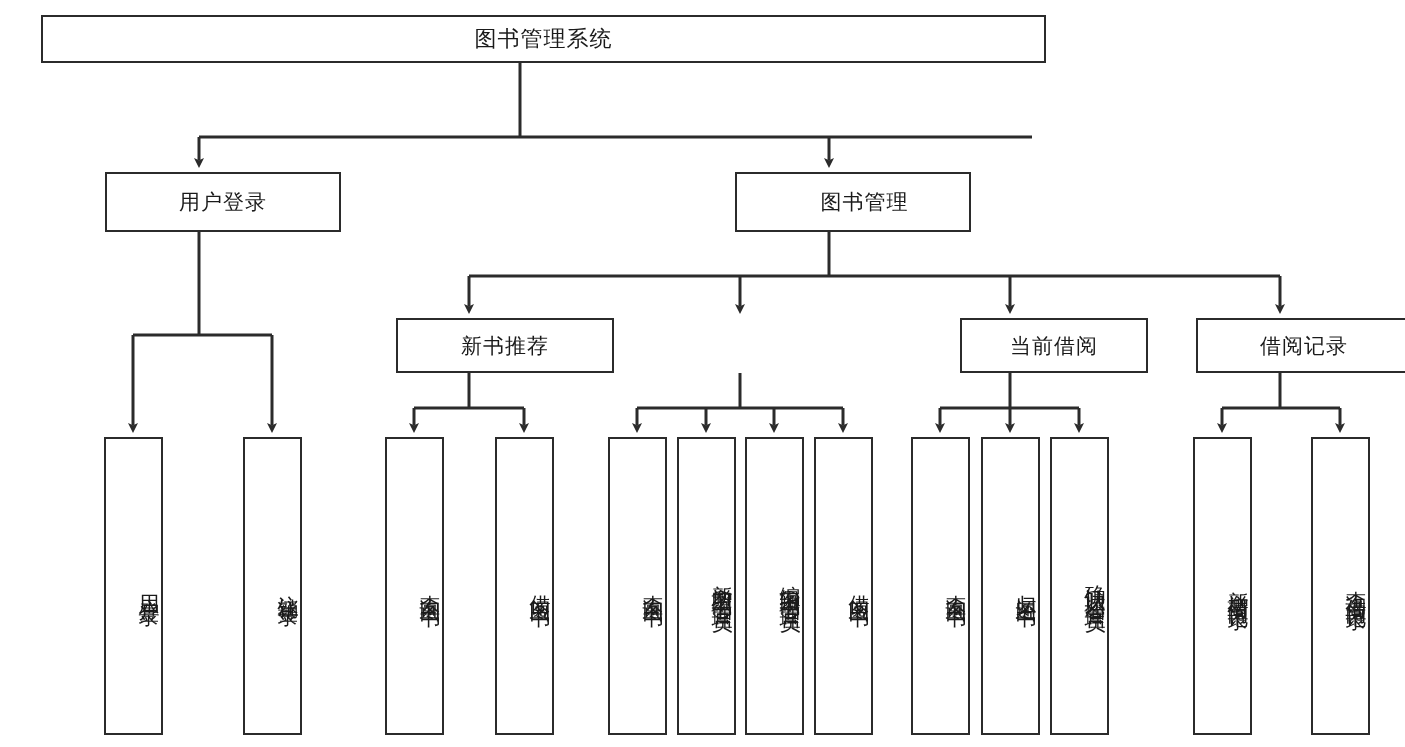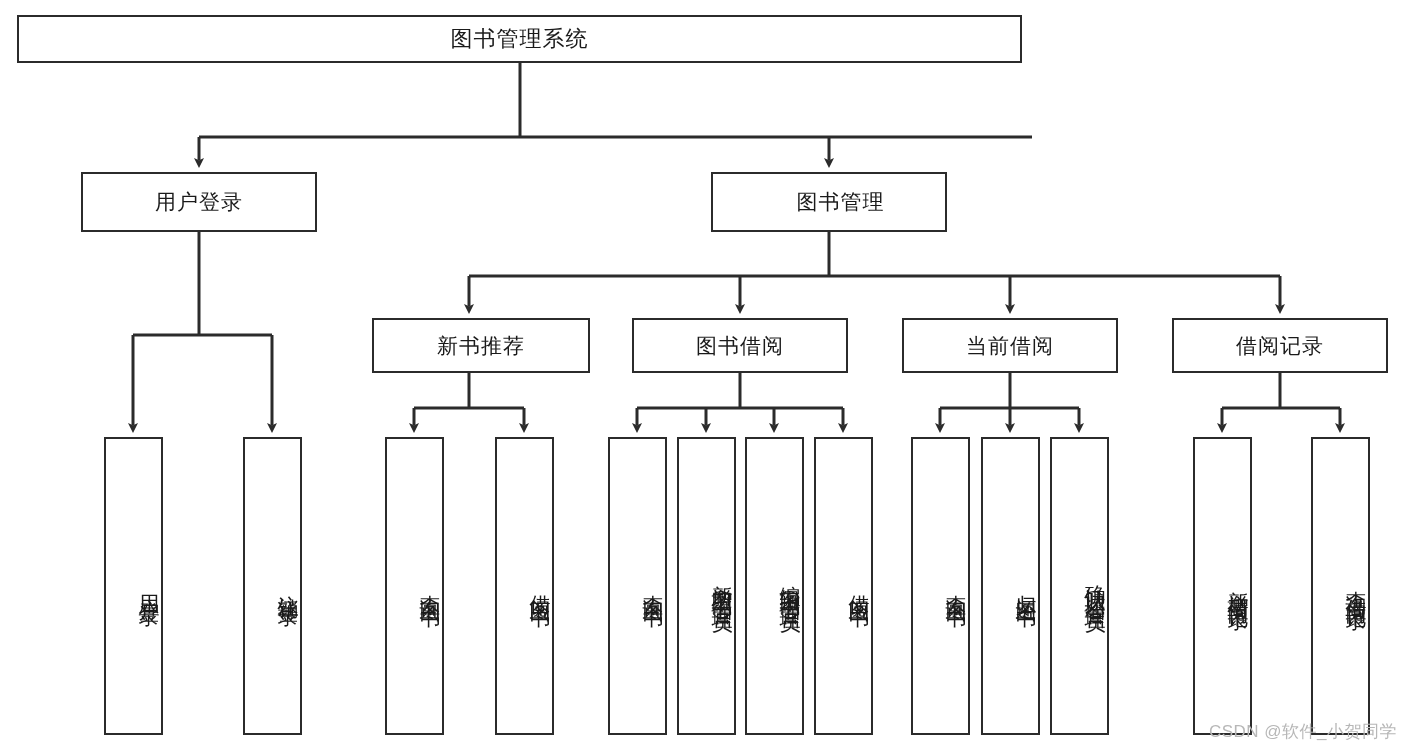--- a/index.html
+++ b/index.html
@@ -27,20 +27,21 @@
     align-items: center;
     justify-content: center;
     color: #1a1a1a;
     z-index: 3;
   }
   .node.h {
     font-size: 21px;
     letter-spacing: 1px;
     line-height: 1.2;
     text-align: center;
+    margin-left: 24px;
   }
   .node.root {
     font-size: 22px;
   }
   .node.leaf {
     font-size: 21px;
     writing-mode: vertical-rl;
     text-orientation: upright;
     letter-spacing: 4px;
     line-height: 1.15;
@@ -126,37 +127,35 @@
       <path d="M1340,408 L1340,425" marker-end="url(#arrow)"></path>
     </g>
   </svg>
 
   <div class="node h root" style="left:17px; top:15px; width:1005px; height:48px;">图书管理系统</div>
 
   <div class="node h" style="left:81px; top:172px; width:236px; height:60px;">用户登录</div>
   <div class="node h" style="left:711px; top:172px; width:236px; height:60px;padding-left:23px;">图书管理</div>
 
   <div class="node h" style="left:372px; top:318px; width:218px; height:55px;">新书推荐</div>
-  <div class="node h" style="left:632px; top:318px; width:216px; height:55px;">图书借阅</div>
-  <div class="node h" style="left:902px; top:318px; width:216px; height:55px;">当前借阅</div>
+  <div class="node h" style="left:936px; top:318px; width:188px; height:55px;">当前借阅</div>
   <div class="node h" style="left:1172px; top:318px; width:216px; height:55px;">借阅记录</div>
 
   <div class="node leaf" style="left:104px; top:437px; width:59px; height:298px;">用户登录</div>
   <div class="node leaf" style="left:243px; top:437px; width:59px; height:298px;">注销登录</div>
 
   <div class="node leaf" style="left:385px; top:437px; width:59px; height:298px;">查询图书</div>
   <div class="node leaf" style="left:495px; top:437px; width:59px; height:298px;">借阅图书</div>
 
   <div class="node leaf" style="left:608px; top:437px; width:59px; height:298px;">查询图书</div>
   <div class="node leaf topalign" style="left:677px; top:437px; width:59px; height:298px;">新增图书（管理员）</div>
   <div class="node leaf topalign" style="left:745px; top:437px; width:59px; height:298px;">编辑图书（管理员）</div>
   <div class="node leaf" style="left:814px; top:437px; width:59px; height:298px;">借阅图书</div>
 
   <div class="node leaf" style="left:911px; top:437px; width:59px; height:298px;">查询图书</div>
   <div class="node leaf" style="left:981px; top:437px; width:59px; height:298px;">归还图书</div>
   <div class="node leaf topalign" style="left:1050px; top:437px; width:59px; height:298px;">确认归还（管理员）</div>
 
   <div class="node leaf" style="left:1193px; top:437px; width:59px; height:298px;">新增借阅记录</div>
   <div class="node leaf" style="left:1311px; top:437px; width:59px; height:298px;">查询借阅记录</div>
 
-  <div class="watermark">CSDN @软件_小贺同学</div>
 
 </div>
 
 </body></html>

